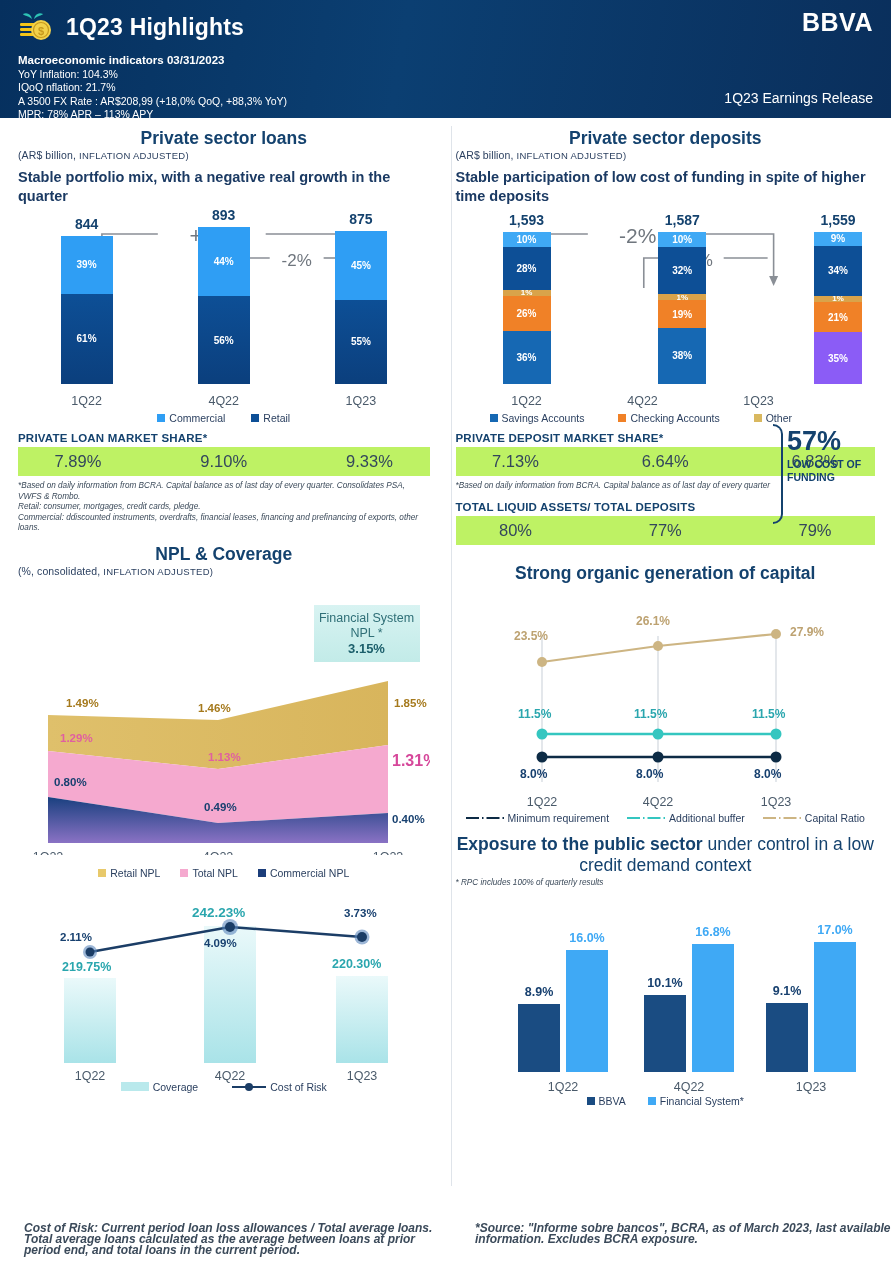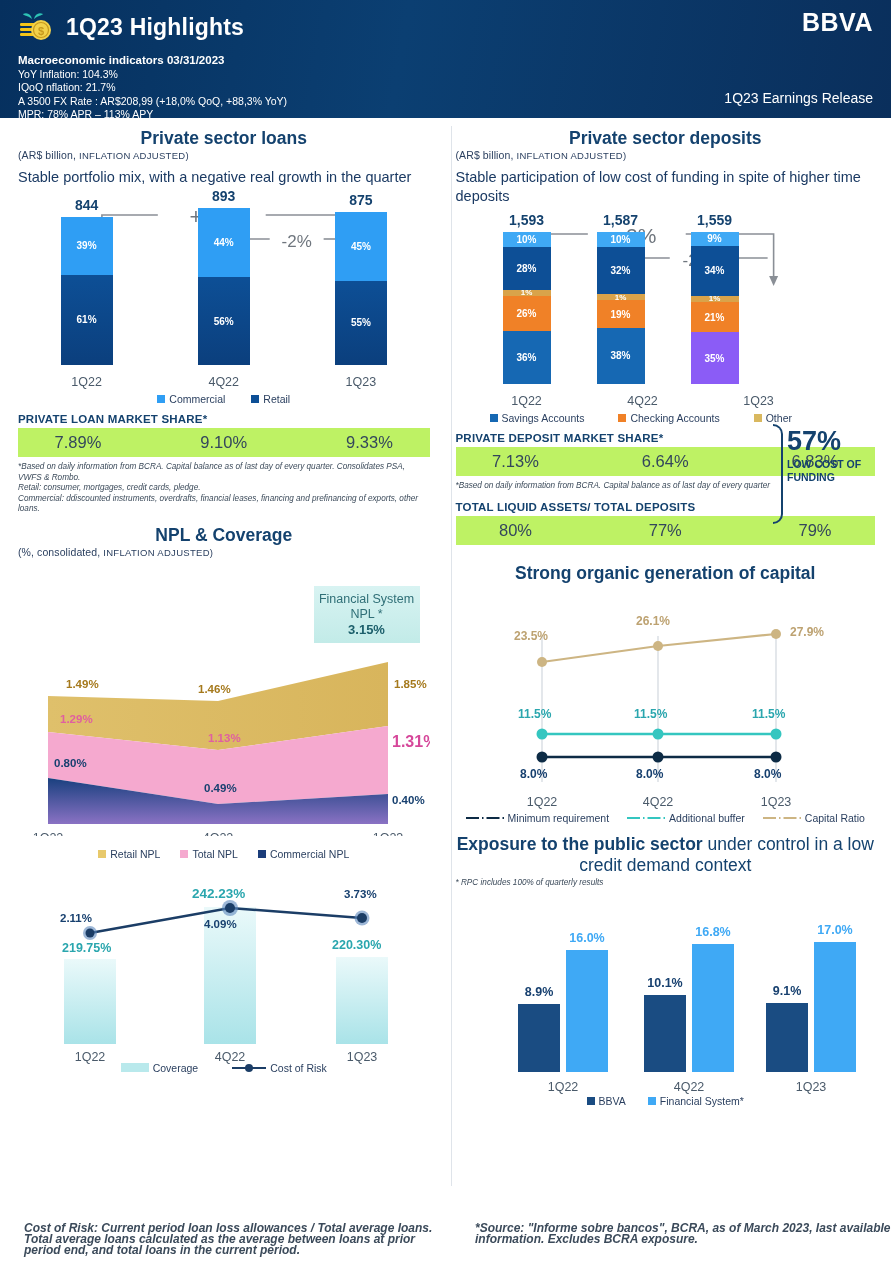--- a/index.html
+++ b/index.html
@@ -42,21 +42,21 @@
   .col-right { padding-left: 10px; }
   .divider {
     position: absolute; left: 451px; top: 126px; width: 1px; height: 1060px;
     background: #dfe4ea;
   }
 
   
   h2.sec-title { font-size: 17.5px; font-weight: bold; color: #14426e; line-height: 21px; text-align: center; }
   .sec-sub { font-size: 10.5px; color: #2a3f5f; margin-top: 0px; letter-spacing: .1px; }
   .sec-sub .caps { font-size: 9.5px; letter-spacing: .3px; }
-  .sec-lead { font-size: 14.5px; color: #1b3a63; line-height: 19px; margin-top: 7px; font-weight: 400; }
+  .sec-lead { font-size: 14.5px; color: #1b3a63; line-height: 19px; margin-top: 7px; font-weight: 700; }
 
   
   .stack-chart { position: relative; margin-top: 8px; height: 196px; }
   .growth-layer { position: absolute; left:0; top:0; width: 100%; height: 76px; }
   .bars-row {
     position: absolute; bottom: 26px; left: 0; right: 0;
     display: flex; align-items: flex-end; justify-content: space-around;
   }
   .bar-col { width: 92px; display: flex; flex-direction: column; align-items: center; }
   .bar-total { font-size: 14px; font-weight: bold; color: #14426e; margin-bottom: 4px; }
@@ -335,21 +335,21 @@
       <svg class="growth-layer" width="420" height="76" viewBox="0 0 420 76">
         <path d="M80 74 L80 20 L132 20" stroke="#8a8f96" stroke-width="1.6" fill="none"></path>
         <path d="M230 20 L318 20 L318 62" stroke="#8a8f96" stroke-width="1.6" fill="none"></path>
         <path d="M318 72 l-4.5 -10 h9 Z" fill="#8a8f96"></path>
         <path d="M188 74 L188 44 L214 44" stroke="#8a8f96" stroke-width="1.6" fill="none"></path>
         <path d="M268 44 L312 44" stroke="#8a8f96" stroke-width="1.6" fill="none"></path>
         <text x="182" y="29" font-size="21" fill="#6f767e" font-family="Liberation Sans, sans-serif" text-anchor="middle">-2%</text>
         <text x="242" y="52" font-size="17" fill="#6f767e" font-family="Liberation Sans, sans-serif" text-anchor="middle">-2%</text>
       </svg>
 
-      <div class="bars-row" style="justify-content:flex-start;padding-left:34px;gap:20px">
+      <div class="bars-row" style="justify-content:space-between;padding-left:34px;gap:20px">
         <div class="bar-col" style="width:74px">
           <div class="bar-total">1,593</div>
           <div class="bar-stack" style="height:152px;width:48px">
             <div class="seg" style="background:#3fa9f5;height:10%">10%</div>
             <div class="seg" style="background:#0d4f96;height:28%">28%</div>
             <div class="seg tiny" style="background:#d9a34a;height:4%">1%</div>
             <div class="seg" style="background:#f08127;height:23%">26%</div>
             <div class="seg" style="background:#1668b3;height:35%">36%</div>
           </div>
         </div>

